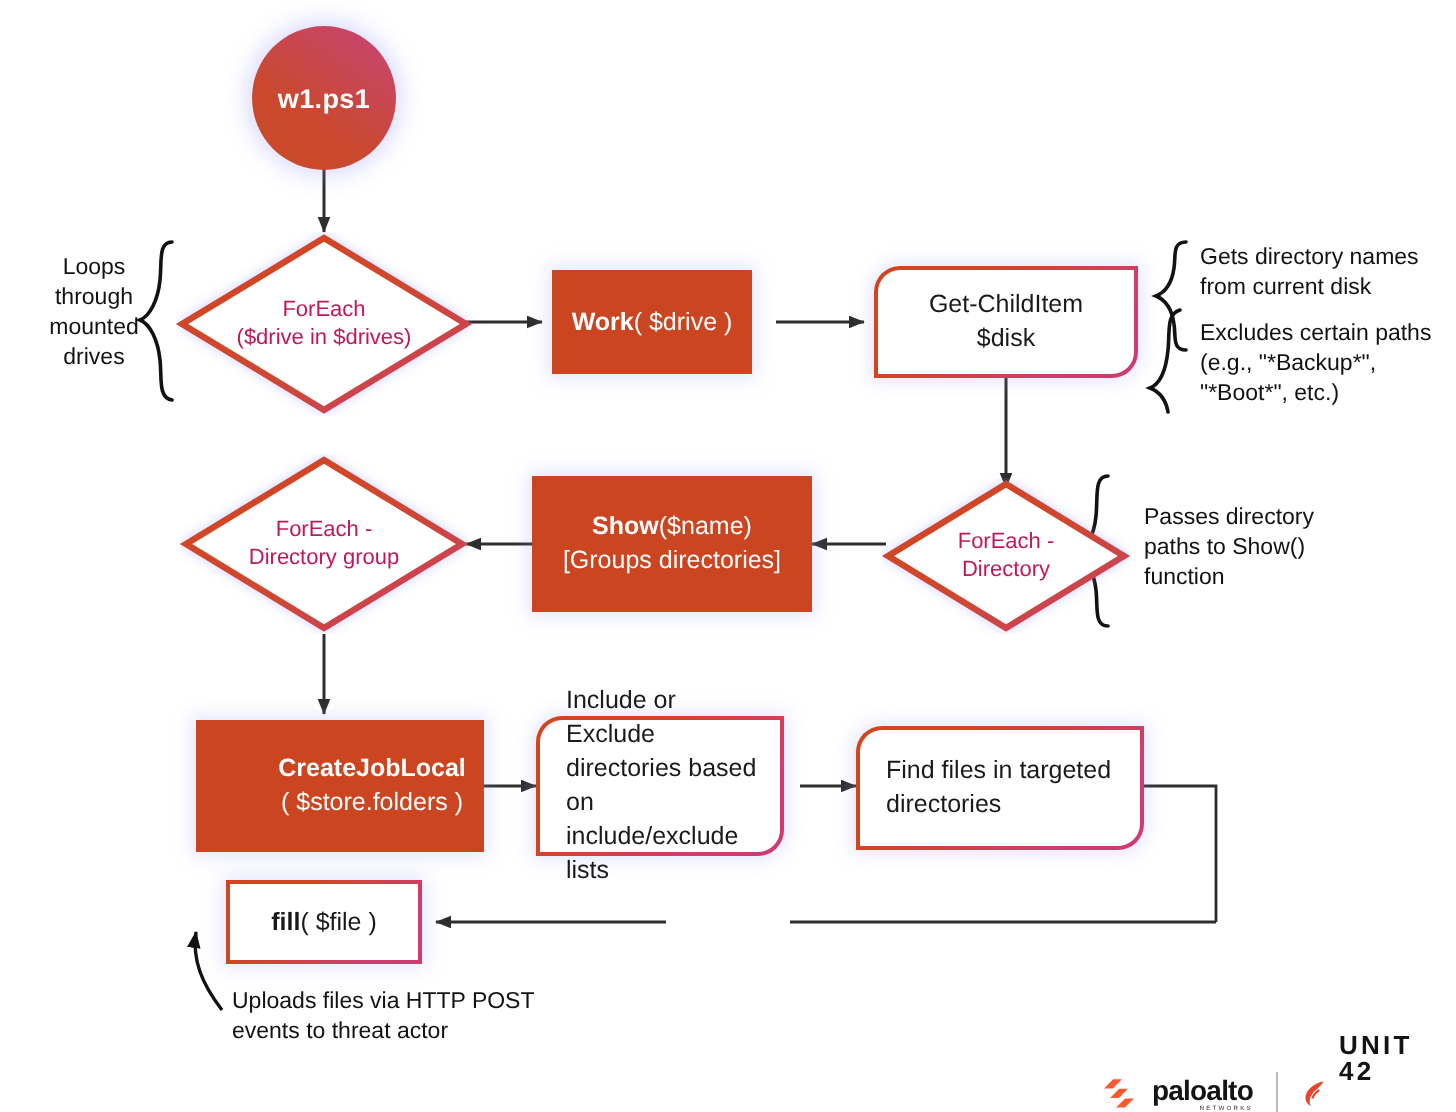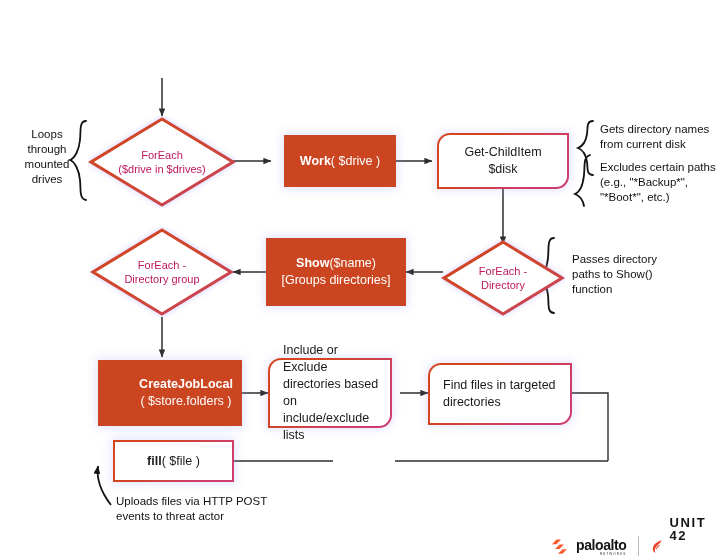--- a/index.html
+++ b/index.html
@@ -210,20 +210,23 @@
     <path d="M593,121 C586,121 588,128 587,134 C586,141 583,146 578,148
              C583,150 586,155 587,162 C588,168 586,175 593,175" stroke="#121212" stroke-width="1.8" fill="none" stroke-linecap="round"></path>
 
     <path d="M590,155 C583,157 585,166 584,175 C583,185 580,192 575,194
              C580,196 583,200 584,206" stroke="#121212" stroke-width="1.8" fill="none" stroke-linecap="round"></path>
 
     <path d="M554,238 C547,238 549,248 548,258 C547,268 543,275 538,277
              C543,279 547,286 548,295 C549,304 547,313 554,313" stroke="#121212" stroke-width="1.8" fill="none" stroke-linecap="round"></path>
   </svg>
 
+  <div class="node start-circle" style="left:126px; top:13px; width:72px; height:72px;">
+    <span>w1.ps1</span>
+  </div>
 
   <div class="diamond-wrap" style="left:88px; top:116px; width:148px; height:92px;">
     <svg width="148" height="92" viewBox="0 0 148 92">
       <defs>
         <linearGradient id="dg1" x1="0" y1="0" x2="1" y2="1">
           <stop offset="0%" stop-color="#d2451f"></stop>
           <stop offset="55%" stop-color="#cf4730"></stop>
           <stop offset="100%" stop-color="#c8406e"></stop>
         </linearGradient>
         <filter id="glow1" x="-40%" y="-40%" width="180%" height="180%">
@@ -233,21 +236,21 @@
       <polygon points="74,3 145,46 74,89 3,46" fill="#ffffff" stroke="url(#dg1)" stroke-width="3.2" filter="url(#glow1)"></polygon>
     </svg>
     <div class="dlabel">
       <div>
         <div>ForEach</div>
         <div>($drive in $drives)</div>
       </div>
     </div>
   </div>
 
-  <div class="node box-filled" style="left:284px; top:135px; width:112px; height:52px;">
+  <div class="node box-filled" style="left:276px; top:135px; width:100px; height:52px;">
     <div>
       <span class="fn">Work</span><span>( $drive )</span>
     </div>
   </div>
 
   <div class="node box-outline grad corner-tl-br" style="left:437px; top:133px; width:132px; height:56px;">
     <div>
       <div>Get-ChildItem</div>
       <div>$disk</div>
     </div>
@@ -314,21 +317,21 @@
   </div>
 
   <div class="node box-outline grad corner-tl-br align-left" style="left:268px; top:358px; width:124px; height:70px;">
     <span>Include or Exclude directories based on include/exclude lists</span>
   </div>
 
   <div class="node box-outline grad corner-tl-br align-left" style="left:428px; top:363px; width:144px; height:62px;">
     <span>Find files in targeted directories</span>
   </div>
 
-  <div class="node box-outline grad" style="left:113px; top:440px; width:121px; height:42px;">
+  <div class="node box-outline grad" style="left:113px; top:440px; width:98px; height:42px;">
     <div>
       <span class="fn" style="font-weight:bold;">fill</span><span>( $file )</span>
     </div>
   </div>
 
   <div class="note center" style="left:16px; top:127px; width:62px; white-space:pre-line;">Loops
 through
 mounted
 drives</div>
 

